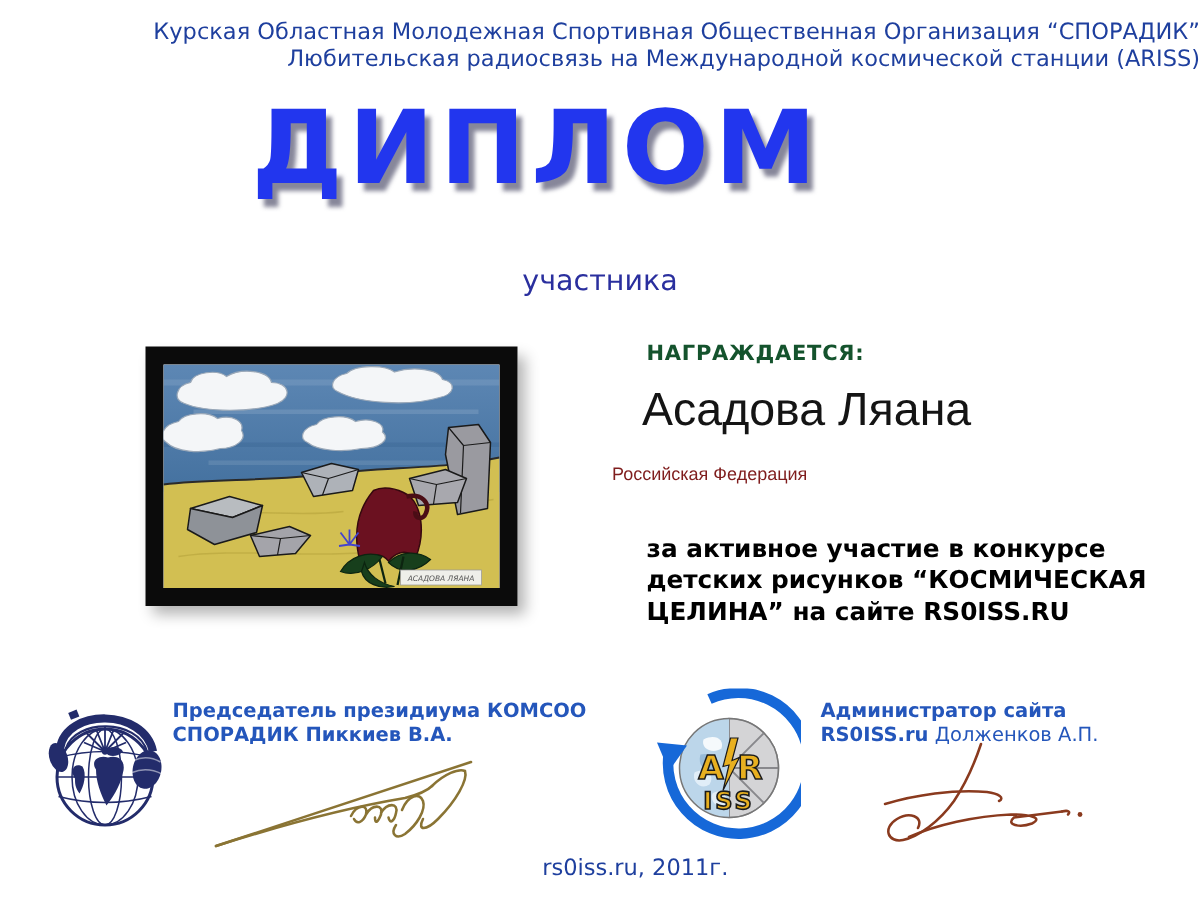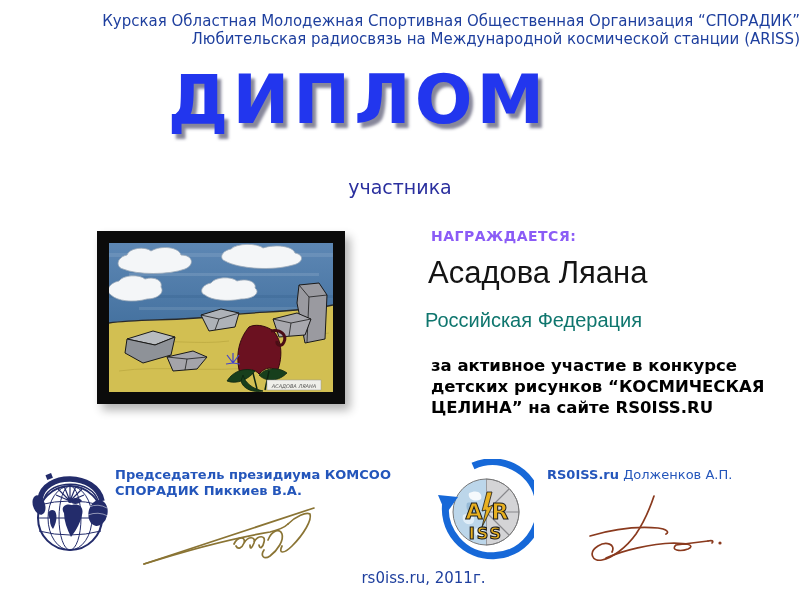--- a/index.html
+++ b/index.html
@@ -9,24 +9,24 @@
   }
   .abs{position:absolute;}
   .header{top:12px;left:0;width:800px;text-align:right;color:#1e3f9e;
           font-size:15px;line-height:18px;}
   .title-main{top:60px;left:0;width:716px;text-align:center;color:#2236ee;
           font-size:68px;font-weight:bold;letter-spacing:4px;
           text-shadow:4px 5px 3px rgba(70,70,100,0.65);}
   .title-sub{top:144px;left:0;width:800px;text-align:center;color:#2a2f9e;font-size:19px;margin-top:32px;}
   .frame{left:97px;top:231px;width:224px;height:149px;border:12px solid #0b0b0b;
          background:#fff;box-shadow:5px 6px 9px rgba(0,0,0,0.30);}
-  .award-label{left:431px;top:228px;color:#8b5cf6;font-size:14px;font-weight:bold;letter-spacing:0.5px;}
+  .award-label{left:431px;top:228px;color:#14532d;font-size:14px;font-weight:bold;letter-spacing:0.5px;}
   .recipient{left:428px;top:255px;color:#141414;font-size:31px;
              font-family:"Liberation Sans",sans-serif;}
-  .country{left:425px;top:309px;color:#0f766e;font-size:20px;
+  .country{left:408px;top:309px;color:#7f1d1d;font-size:12px;
            font-family:"Liberation Sans",sans-serif;}
   .reason{left:431px;top:355px;width:352px;color:#000000;font-size:16.5px;
           font-weight:bold;line-height:21px;}
   .sign-text-left{left:115px;top:467px;color:#2456bb;font-size:13px;font-weight:bold;line-height:16px;}
   .sign-text-right{left:547px;top:467px;color:#2456bb;font-size:13px;line-height:16px;}
   .sign-text-right .l1{font-weight:bold;}
   .sign-text-right .site{font-weight:bold;}
   .footer{top:569px;left:0;width:797px;text-align:center;color:#1e3f9e;font-size:15px;padding-left:25px;}
   svg{display:block;}
 </style>
@@ -167,20 +167,21 @@
         <text x="49" y="80" font-size="16" stroke-width="1.1" letter-spacing="2" text-anchor="middle">ISS</text>
       </g>
       <polygon points="50,33 45,52 49,51 45,68 56,46 51,48 55,33" fill="#e8b020" stroke="#1a1a1a" stroke-width="0.8"></polygon>
       <g>
         <path d="M36,7 A47,47 0 1 1 9,42" fill="none" stroke="#1668d8" stroke-width="7"></path>
         <polygon points="1,36 21,38 9,55" fill="#1668d8"></polygon>
       </g>
     </svg>
   </div>
   <div class="abs sign-text-right">
+    <div class="l1">Администратор сайта</div>
     <div><span class="site">RS0ISS.ru</span><span> Долженков А.П.</span></div>
   </div>
   <div class="abs" style="left:562px;top:490px;">
     <svg width="175" height="85" viewBox="0 0 175 85">
       <g stroke="#8a3a1e" stroke-width="1.7" fill="none" stroke-linecap="round">
         <path d="M92,6 C88,18 82,32 74,44 C64,58 50,68 40,70 C30,72 26,62 36,56 C44,51 54,54 50,62"></path>
         <path d="M28,46 C48,40 74,36 96,38 C104,39 108,42 104,44"></path>
         <path d="M44,68 C62,60 88,54 112,53 C124,53 134,55 126,59 C118,62 108,60 114,55 L146,51"></path>
         <path d="M146,51 C150,50 152,51 150,53"></path>
         <circle cx="158" cy="53" r="1.6" fill="#8a3a1e" stroke="none"></circle>

